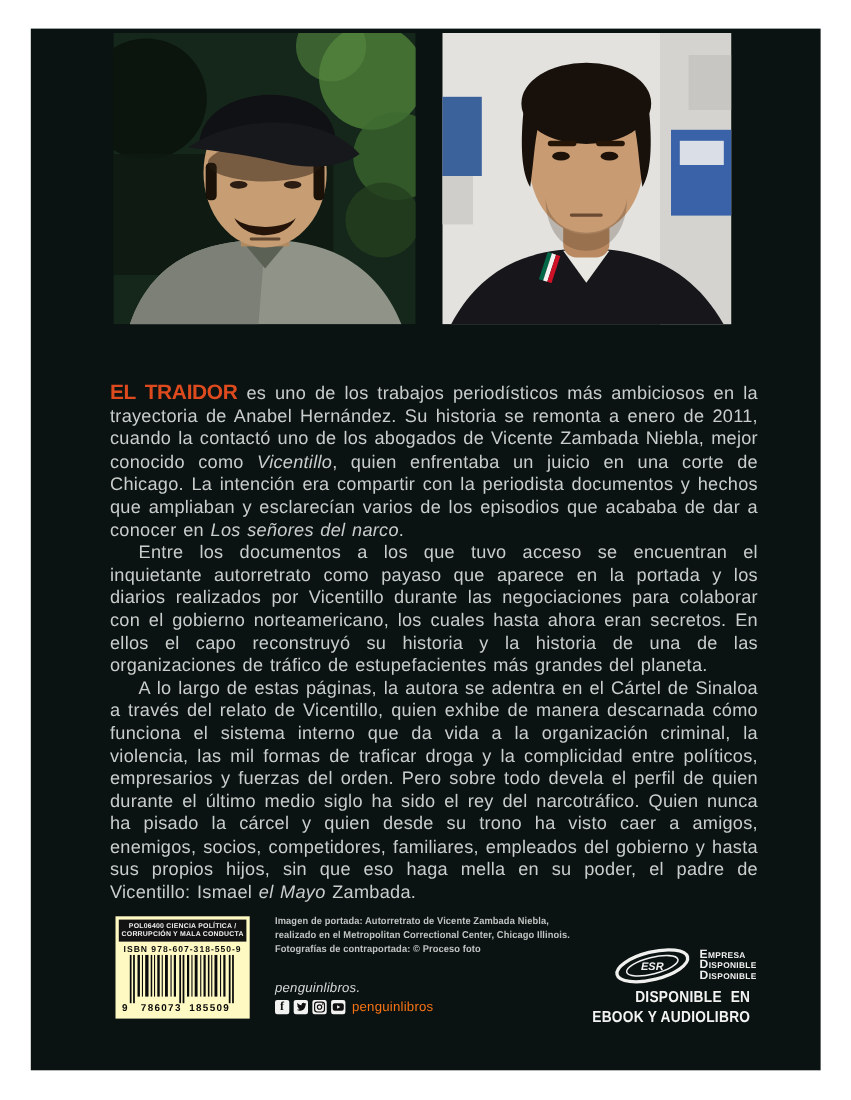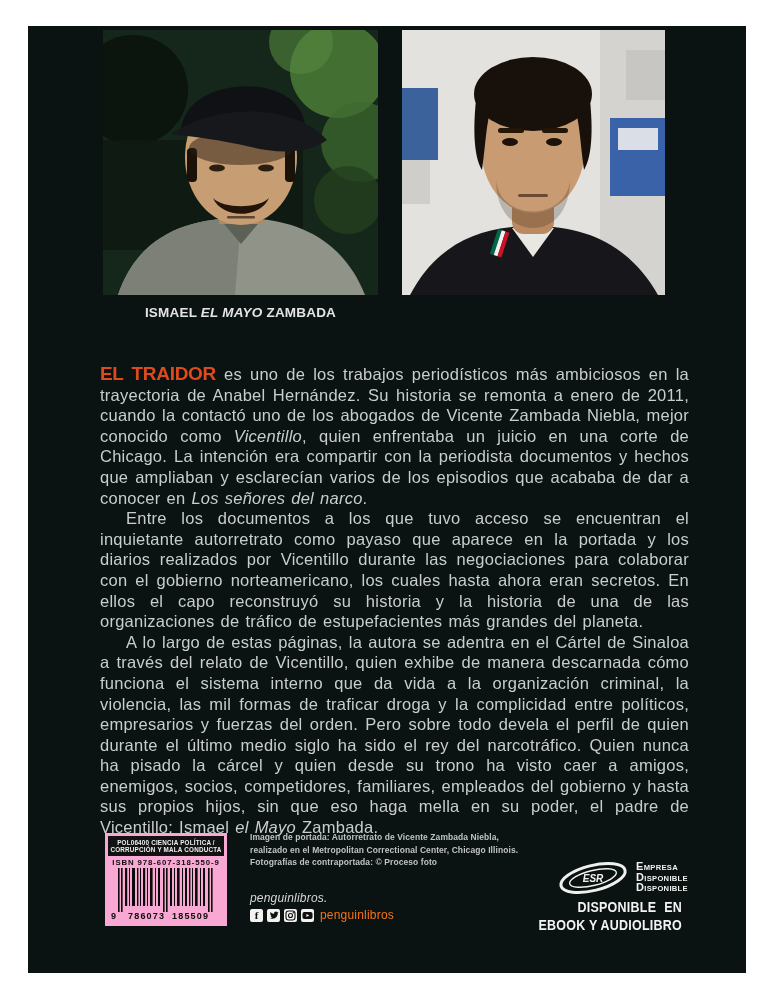--- a/index.html
+++ b/index.html
@@ -21,31 +21,31 @@
     font-weight:700;font-size:13.5px;letter-spacing:.2px;text-align:center;
     white-space:nowrap;
   }
   .caption.left{left:75px;width:275px;}
   .caption.right{left:374px;width:263px;}
   .seg-italic{font-style:italic;}
   
   .synopsis{
     position:absolute;left:72px;top:322px;width:589px;
     color:#c9cdcb;font-size:16.5px;line-height:20.6px;
-    text-align:justify;letter-spacing:.25px;word-spacing:1.2px;margin-top:16px;
+    text-align:justify;letter-spacing:.25px;word-spacing:1.2px;
   }
   .synopsis p{margin:0;}
   .synopsis p.indent{text-indent:26px;}
   .seg-title{
     color:#dc4a1e;font-weight:700;font-size:19px;letter-spacing:-.3px;
   }
   
   .barcode-box{
     position:absolute;left:77px;top:807px;width:122px;height:93px;
-    background:#f9a8d4;padding:3px;box-sizing:border-box;
+    background:#fef9c3;padding:3px;box-sizing:border-box;
   }
   .cat-strip{
     background:#111211;color:#efefef;text-align:center;
     font-size:6.3px;font-weight:700;line-height:7.6px;letter-spacing:.2px;
     padding:2.5px 0 2px 0;
   }
   .isbn-line{
     color:#0c0c0c;font-weight:700;font-size:7.8px;letter-spacing:.9px;
     text-align:center;margin-top:2.5px;white-space:nowrap;
   }
@@ -127,21 +127,20 @@
       <path d="M188,70 C192,110 188,130 182,140 C178,112 178,92 172,76 Z" fill="#18100a"></path>
       <rect x="96" y="98" width="26" height="5" rx="2.5" fill="#241507"></rect>
       <rect x="140" y="98" width="26" height="5" rx="2.5" fill="#241507"></rect>
       <ellipse cx="108" cy="112" rx="8" ry="4" fill="#1d1209"></ellipse>
       <ellipse cx="152" cy="112" rx="8" ry="4" fill="#1d1209"></ellipse>
       <path d="M94,150 C98,192 164,192 168,150 C168,180 152,198 131,198 C110,198 94,180 94,150 Z" fill="#32231655" opacity=".7"></path>
       <rect x="116" y="164" width="30" height="3" rx="1.5" fill="#6b4a33"></rect>
     </svg>
   </div>
 
-  <div class="caption left"><span>ISMAEL </span><span class="seg-italic">EL MAYO</span><span> ZAMBADA</span></div>
 
   <div class="synopsis">
     <p><span class="seg-title">EL TRAIDOR</span><span> es uno de los trabajos periodísticos más ambiciosos en la trayectoria de Anabel Hernández. Su historia se remonta a enero de 2011, cuando la contactó uno de los abogados de Vicente Zambada Niebla, mejor conocido como </span><span class="seg-italic">Vicentillo</span><span>, quien enfrentaba un juicio en una corte de Chicago. La intención era compartir con la periodista documentos y hechos que ampliaban y esclarecían varios de los episodios que acababa de dar a conocer en </span><span class="seg-italic">Los señores del narco</span><span>.</span></p>
     <p class="indent"><span>Entre los documentos a los que tuvo acceso se encuentran el inquietante autorretrato como payaso que aparece en la portada y los diarios realizados por Vicentillo durante las negociaciones para colaborar con el gobierno norteamericano, los cuales hasta ahora eran secretos. En ellos el capo reconstruyó su historia y la historia de una de las organizaciones de tráfico de estupefacientes más grandes del planeta.</span></p>
     <p class="indent"><span>A lo largo de estas páginas, la autora se adentra en el Cártel de Sinaloa a través del relato de Vicentillo, quien exhibe de manera descarnada cómo funciona el sistema interno que da vida a la organización criminal, la violencia, las mil formas de traficar droga y la complicidad entre políticos, empresarios y fuerzas del orden. Pero sobre todo devela el perfil de quien durante el último medio siglo ha sido el rey del narcotráfico. Quien nunca ha pisado la cárcel y quien desde su trono ha visto caer a amigos, enemigos, socios, competidores, familiares, empleados del gobierno y hasta sus propios hijos, sin que eso haga mella en su poder, el padre de Vicentillo: Ismael </span><span class="seg-italic">el Mayo</span><span> Zambada.</span></p>
   </div>
 
   <div class="barcode-box">
     <div class="cat-strip">
       <div>POL06400 CIENCIA POLÍTICA /</div>

